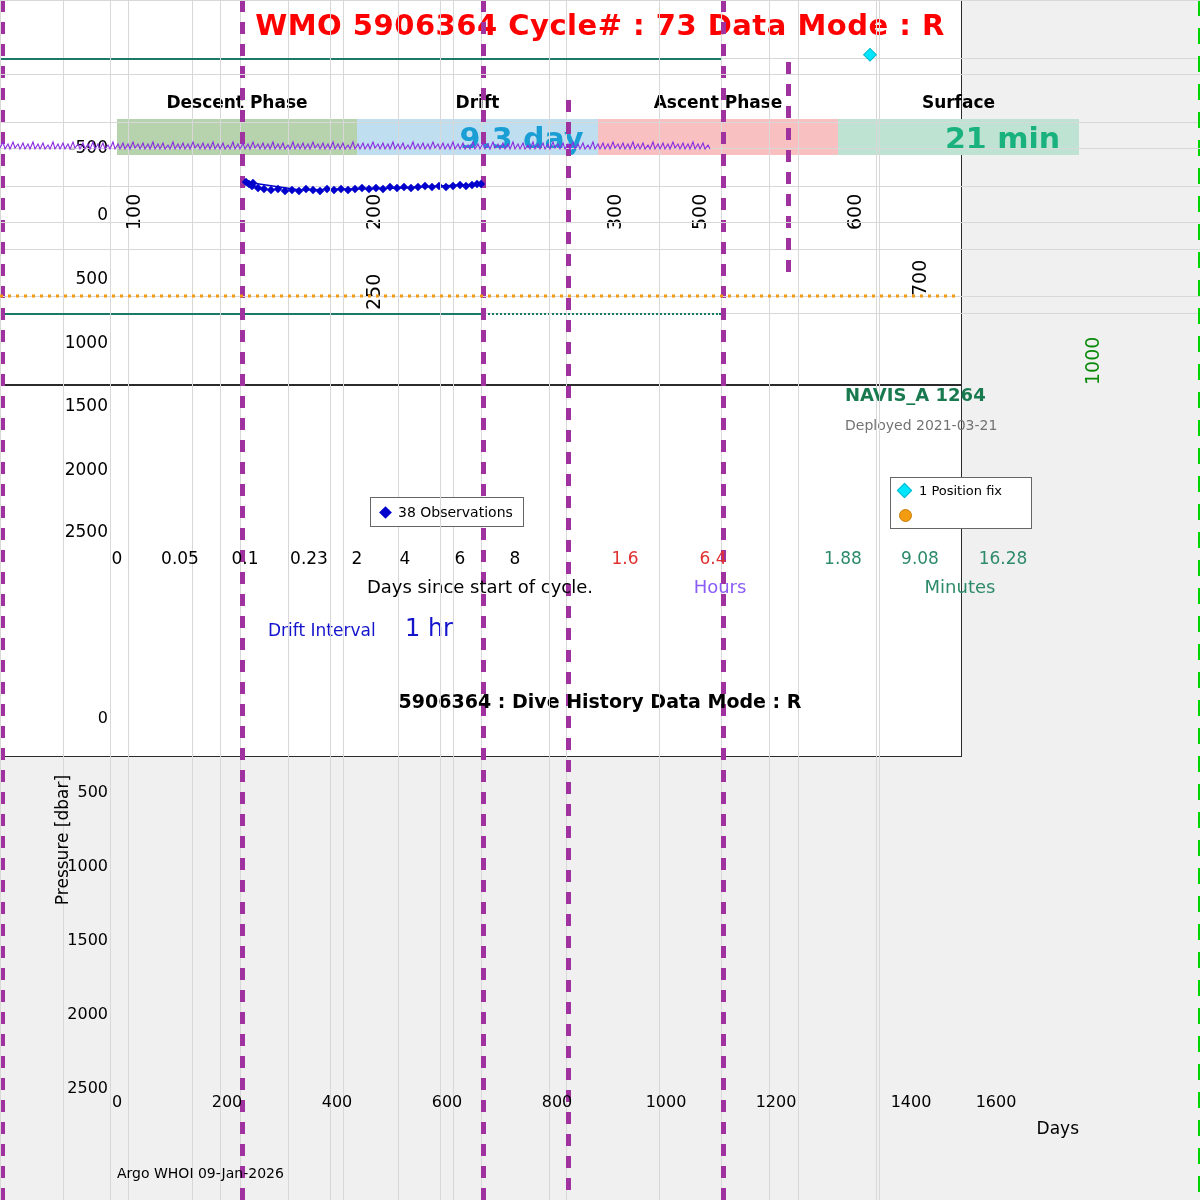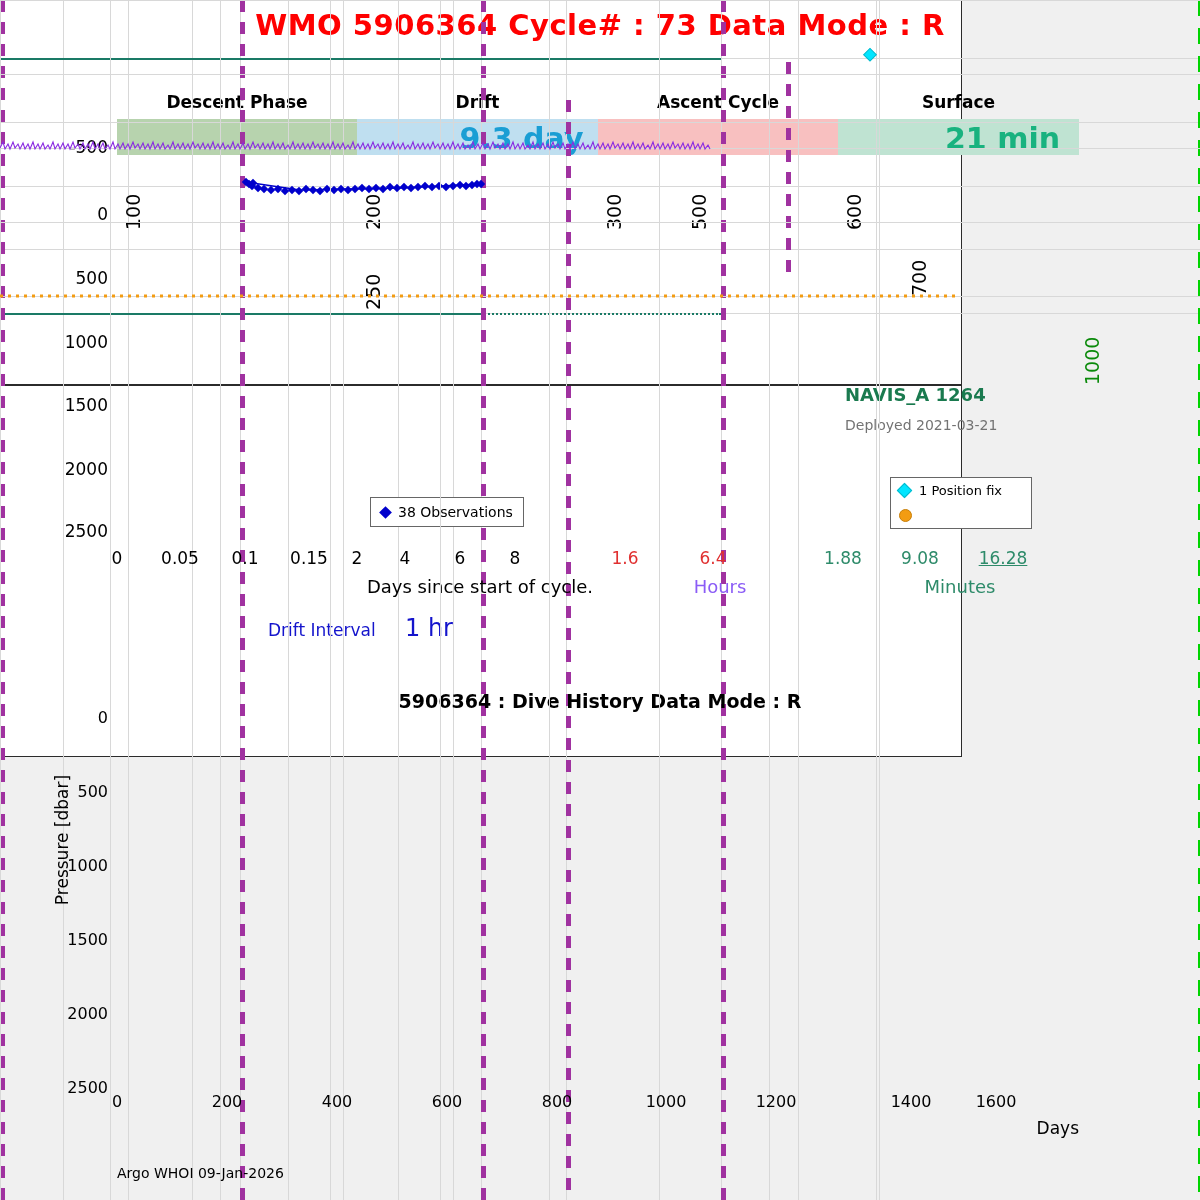--- a/index.html
+++ b/index.html
@@ -127,21 +127,21 @@
   #bot-xlabel{position:absolute;left:117px;top:1118px;width:962px;text-align:right;font-size:17px;color:#000;}
   #footer{position:absolute;left:117px;top:1165px;font-size:14px;color:#000;}
 </style>
 </head>
 <body>
 
 <div class="abs" id="main-title">WMO 5906364   Cycle# : 73   Data Mode : R</div>
 
 <div class="phase-label" id="lbl-descent">Descent Phase</div>
 <div class="phase-label" id="lbl-drift">Drift</div>
-<div class="phase-label" id="lbl-ascent">Ascent Cycle</div>
+<div class="phase-label" id="lbl-ascent">Ascent Phase</div>
 <div class="phase-label" id="lbl-surface">Surface</div>
 
 <div class="phase-band" id="band-descent"></div>
 <div class="phase-band" id="band-drift"></div>
 <div class="phase-band" id="band-ascent"></div>
 <div class="phase-band" id="band-surface"></div>
 
 <div class="band-value" id="val-drift">9.3 day</div>
 <div class="band-value" id="val-surface">21 min</div>
 
@@ -245,33 +245,33 @@
 <div class="ylab" style="top:204px;">0</div>
 <div class="ylab" style="top:268px;">500</div>
 <div class="ylab" style="top:332px;">1000</div>
 <div class="ylab" style="top:395px;">1500</div>
 <div class="ylab" style="top:459px;">2000</div>
 <div class="ylab" style="top:521px;">2500</div>
 
 <div class="xlab" style="left:87px;top:548px;width:60px;color:#000;">0</div>
 <div class="xlab" style="left:150px;top:548px;width:60px;color:#000;">0.05</div>
 <div class="xlab" style="left:215px;top:548px;width:60px;color:#000;">0.1</div>
-<div class="xlab" style="left:279px;top:548px;width:60px;color:#000;">0.15</div>
+<div class="xlab" style="left:279px;top:548px;width:60px;color:#000;">0.23</div>
 
 <div class="xlab" style="left:327px;top:548px;width:60px;color:#000;">2</div>
 <div class="xlab" style="left:375px;top:548px;width:60px;color:#000;">4</div>
 <div class="xlab" style="left:430px;top:548px;width:60px;color:#000;">6</div>
 <div class="xlab" style="left:485px;top:548px;width:60px;color:#000;">8</div>
 
 <div class="xlab" style="left:595px;top:548px;width:60px;color:#e03030;">1.6</div>
 <div class="xlab" style="left:683px;top:548px;width:60px;color:#e03030;">6.4</div>
 
 <div class="xlab" style="left:808px;top:548px;width:70px;color:#2e8b6a;">1.88</div>
 <div class="xlab" style="left:885px;top:548px;width:70px;color:#2e8b6a;">9.08</div>
-<div class="xlab" style="left:963px;top:548px;width:80px;color:#2e8b6a;text-decoration:underline;">16.28</div>
+<div class="xlab" style="left:963px;top:548px;width:80px;color:#2e8b6a;">16.28</div>
 
 <div class="axcap" style="left:225px;top:576px;width:510px;color:#000;">Days since start of cycle.</div>
 <div class="axcap" style="left:650px;top:576px;width:140px;color:#8b5cf6;">Hours</div>
 <div class="axcap" style="left:890px;top:576px;width:140px;color:#2e8b6a;">Minutes</div>
 
 <div id="float-name">NAVIS_A 1264</div>
 <div id="float-deployed">Deployed 2021-03-21</div>
 
 <div id="obs-legend">
   <span class="dot"></span>

